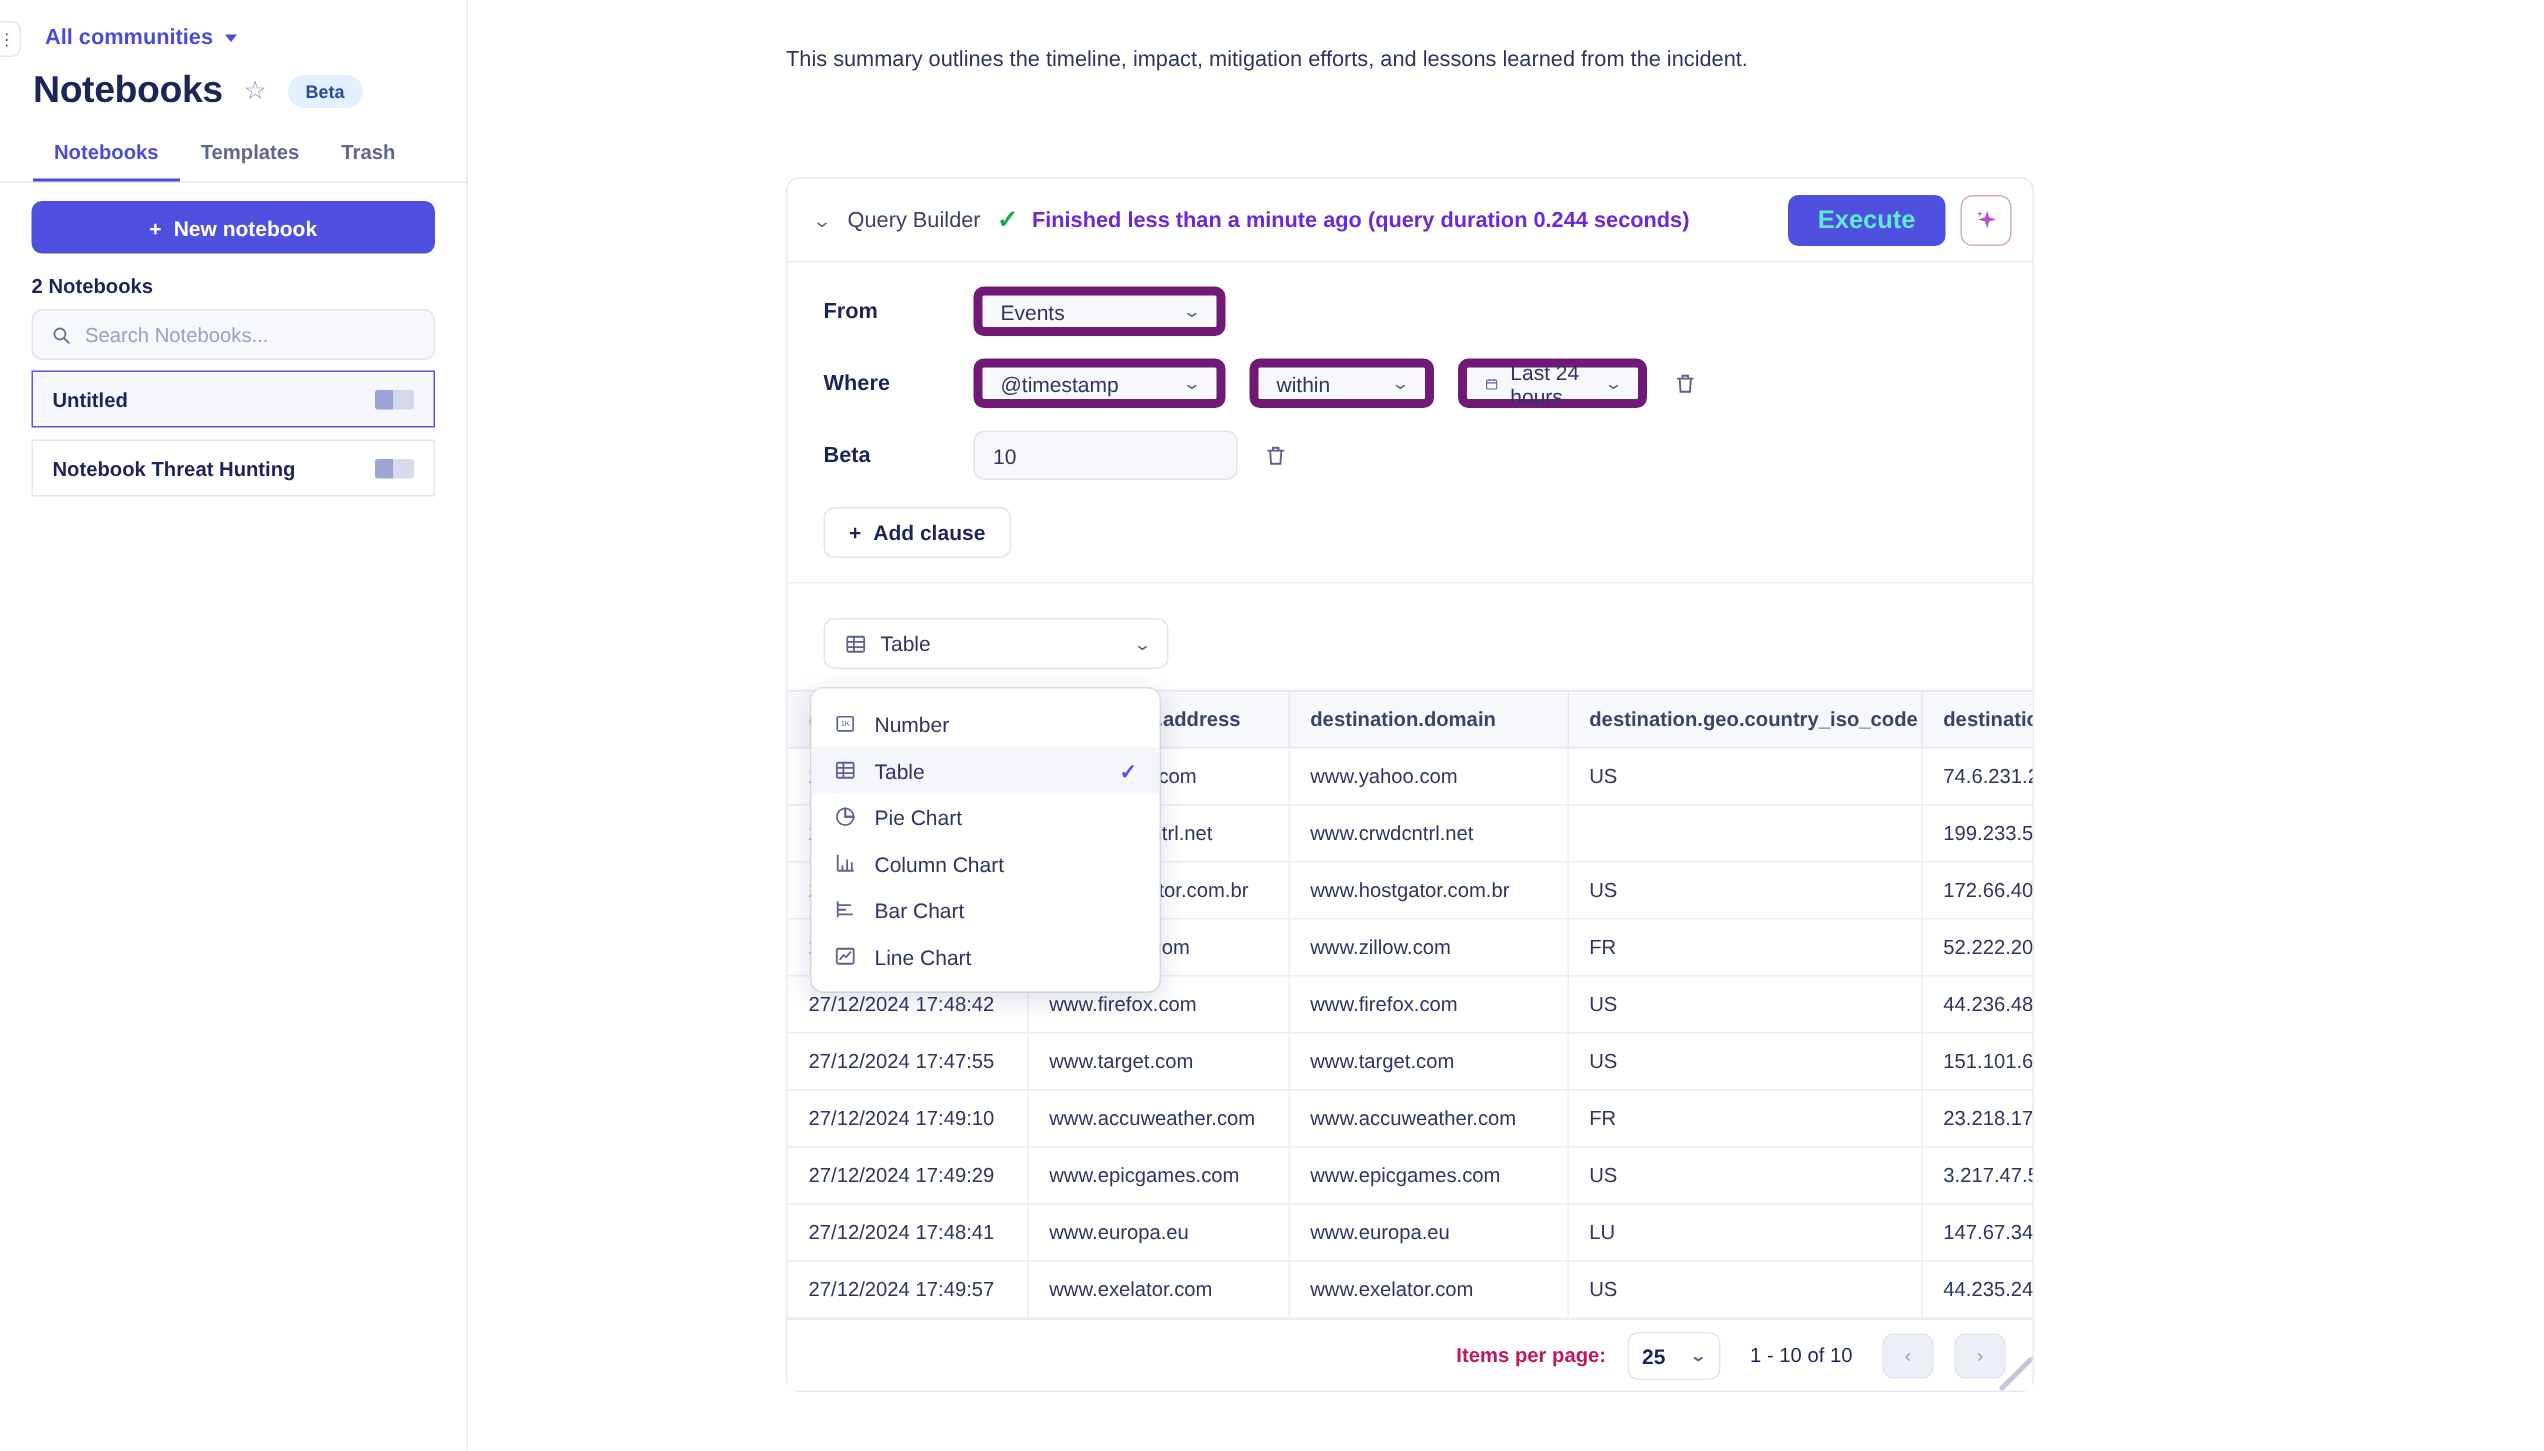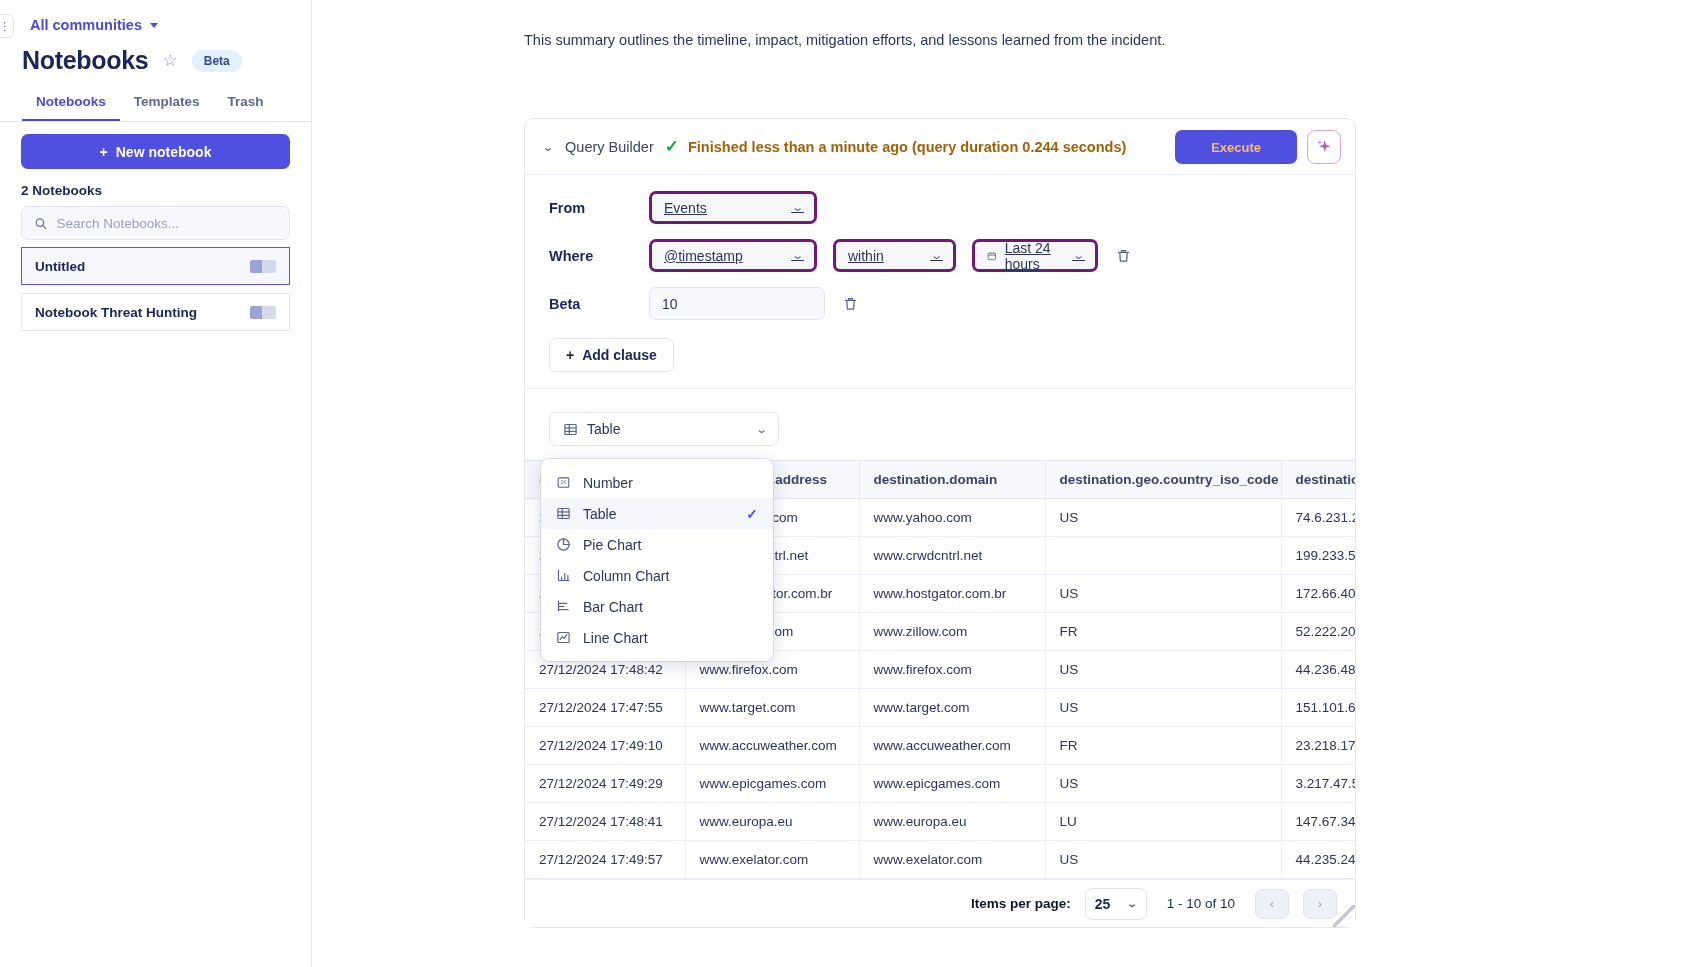--- a/index.html
+++ b/index.html
@@ -163,56 +163,55 @@
     display: flex; align-items: center;
     padding: 0 14px 0 18px;
     position: relative;
   }
   .chev-toggle {
     color: #5f678c; font-size: 12px; margin-right: 12px; cursor: pointer;
     transform: scaleX(1.3);
   }
   .qb-label { font-size: 14.5px; color: #3b4468; margin-right: 11px; }
   .check-green { color: #1aa84a; font-size: 17px; font-weight: bold; margin-right: 9px; line-height:1; }
-  .qstatus { font-size: 14.5px; font-weight: bold; color: #a16207; }
+  .qstatus { font-size: 14.5px; font-weight: bold; color: #6d28d9; }
   .exec-btn {
     position: absolute; right: 58px; top: 11px;
-    height: 34px; padding: 0 36px;
-    background: #4f4fe0; color: #fdba74;
+    height: 34px; padding: 0 20px;
+    background: #4f4fe0; color: #5eead4;
     border: none; border-radius: 7px;
-    font-size: 13px; font-weight: bold;
+    font-size: 17px; font-weight: bold;
     cursor: pointer;
     font-family: "Liberation Sans", sans-serif;
   }
   .ai-btn {
     position: absolute; right: 14px; top: 11px;
     width: 34px; height: 34px;
     border: 1.3px solid #e0a8c8;
     border-radius: 8px;
     background: #fff;
     display: flex; align-items: center; justify-content: center;
     cursor: pointer;
   }
 
   
   .form-area { padding: 16px 0 6px 0; }
   .frow { display: flex; align-items: center; margin-bottom: 15px; padding-left: 24px; }
   .flabel { width: 100px; font-size: 14.5px; font-weight: bold; color: #1b2559; }
   .fsel {
     background: #f7f8fc;
-    border: 3px solid #701a75;
+    border: 6px solid #701a75;
     border-radius: 7px;
     height: 33px;
     display: flex; align-items: center;
     padding: 0 12px;
     font-size: 14px; color: #2d3561;
     cursor: pointer;
     justify-content: space-between;
     gap: 10px;
-    text-decoration: underline;
   }
   .fsel .chev { color: #5f678c; font-size: 11px; transform: scaleX(1.4); }
   .w-events { width: 168px; }
   .w-field  { width: 168px; }
   .w-op     { width: 123px; margin-left: 16px; }
   .w-time   { width: 126px; margin-left: 16px; }
   .finput {
     width: 176px; height: 33px;
     background: #f7f8fc;
     border: 1px solid #e2e5f0;
@@ -311,21 +310,21 @@
   .c3 { width: 236px; } .c4 { width: 274px; }
 
   .tbl-footer {
     height: 48px;
     display: flex; align-items: center; justify-content: flex-end;
     gap: 14px;
     padding-right: 18px;
     border-top: 1px solid #eceef6;
     background:#fff;
   }
-  .ipp-label { font-size: 13.5px; font-weight: bold; color: #0f172a; }
+  .ipp-label { font-size: 13.5px; font-weight: bold; color: #be185d; }
   .ipp-sel {
     width: 62px; height: 32px;
     background: #fff; border: 1px solid #e2e5f0; border-radius: 7px;
     display: flex; align-items: center; justify-content: space-between;
     padding: 0 9px;
     font-size: 14px; font-weight: bold; color: #1b2559;
     cursor: pointer;
   }
   .range-lbl { font-size: 13.5px; color: #1b2559; margin: 0 6px; }
   .pg-btn {

